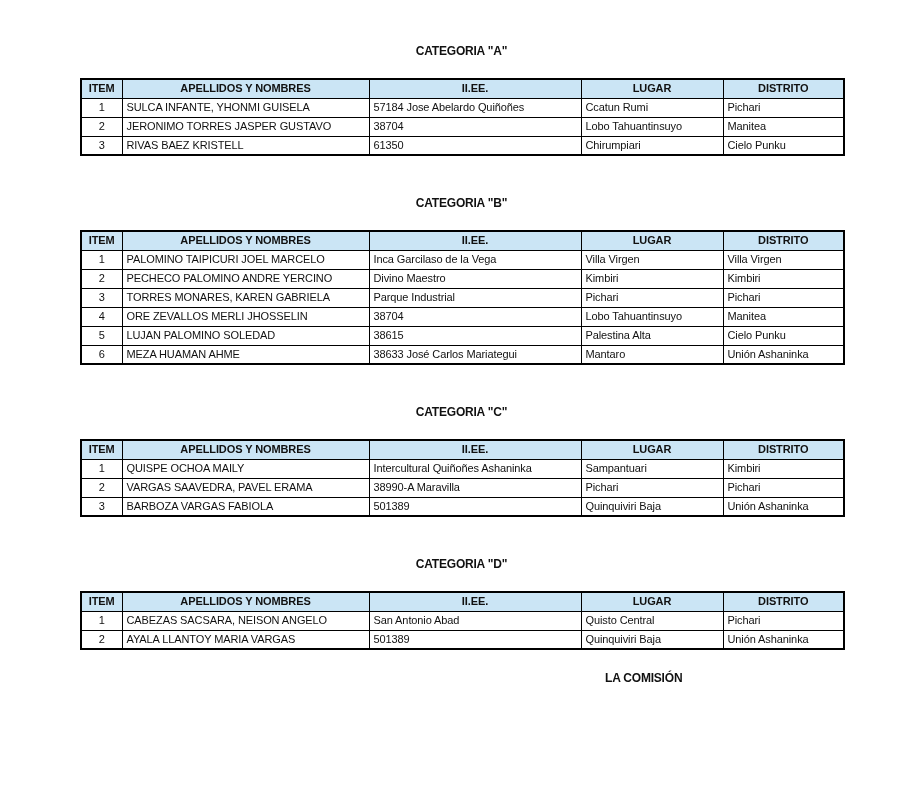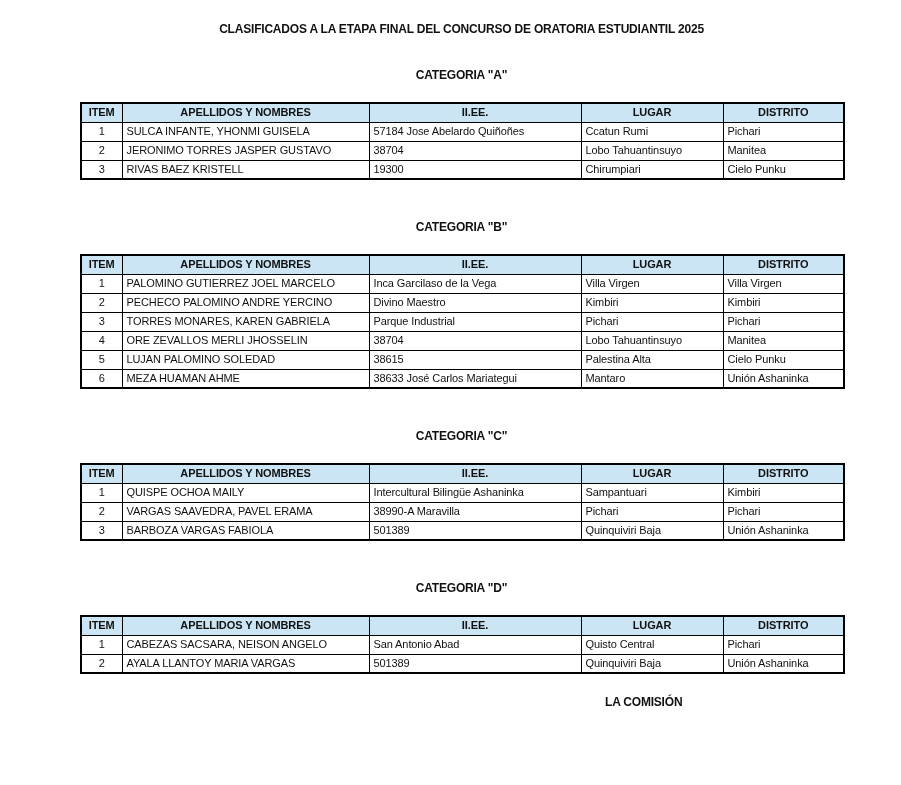--- a/index.html
+++ b/index.html
@@ -89,21 +89,20 @@
     margin-left: 525px;
     font-size: 12px;
     font-weight: bold;
     letter-spacing: -0.2px;
   }
 </style>
 </head>
 <body>
 
 <div class="page">
-  <div class="doc-subtitle">CLASIFICADOS A LA ETAPA FINAL DEL CONCURSO DE ORATORIA ESTUDIANTIL 2025</div>
 
   <div id="categories-container">
   <div class="category-section first">
     <div class="category-title">CATEGORIA "A"</div>
     <table class="results">
       <colgroup>
         <col class="col-item">
         <col class="col-nombres">
         <col class="col-iiee">
         <col class="col-lugar">
@@ -129,21 +128,21 @@
             <tr>
               <td class="c-item">2</td>
               <td>JERONIMO TORRES JASPER GUSTAVO</td>
               <td>38704</td>
               <td>Lobo Tahuantinsuyo</td>
               <td>Manitea</td>
             </tr>
             <tr>
               <td class="c-item">3</td>
               <td>RIVAS BAEZ KRISTELL</td>
-              <td>19300</td>
+              <td>61350</td>
               <td>Chirumpiari</td>
               <td>Cielo Punku</td>
             </tr>
           </tbody>
     </table>
   </div>
 
   <div class="category-section">
     <div class="category-title">CATEGORIA "B"</div>
     <table class="results">
@@ -159,21 +158,21 @@
               <th>ITEM</th>
               <th>APELLIDOS Y NOMBRES</th>
               <th>II.EE.</th>
               <th>LUGAR</th>
               <th>DISTRITO</th>
             </tr>
       </thead>
       <tbody>
             <tr>
               <td class="c-item">1</td>
-              <td>PALOMINO GUTIERREZ JOEL MARCELO</td>
+              <td>PALOMINO TAIPICURI JOEL MARCELO</td>
               <td>Inca Garcilaso de la Vega</td>
               <td>Villa Virgen</td>
               <td>Villa Virgen</td>
             </tr>
             <tr>
               <td class="c-item">2</td>
               <td>PECHECO PALOMINO ANDRE YERCINO</td>
               <td>Divino Maestro</td>
               <td>Kimbiri</td>
               <td>Kimbiri</td>
@@ -226,21 +225,21 @@
               <th>APELLIDOS Y NOMBRES</th>
               <th>II.EE.</th>
               <th>LUGAR</th>
               <th>DISTRITO</th>
             </tr>
       </thead>
       <tbody>
             <tr>
               <td class="c-item">1</td>
               <td>QUISPE OCHOA MAILY</td>
-              <td>Intercultural Bilingüe Ashaninka</td>
+              <td>Intercultural Quiñoñes Ashaninka</td>
               <td>Sampantuari</td>
               <td>Kimbiri</td>
             </tr>
             <tr>
               <td class="c-item">2</td>
               <td>VARGAS SAAVEDRA, PAVEL ERAMA</td>
               <td>38990-A Maravilla</td>
               <td>Pichari</td>
               <td>Pichari</td>
             </tr>

